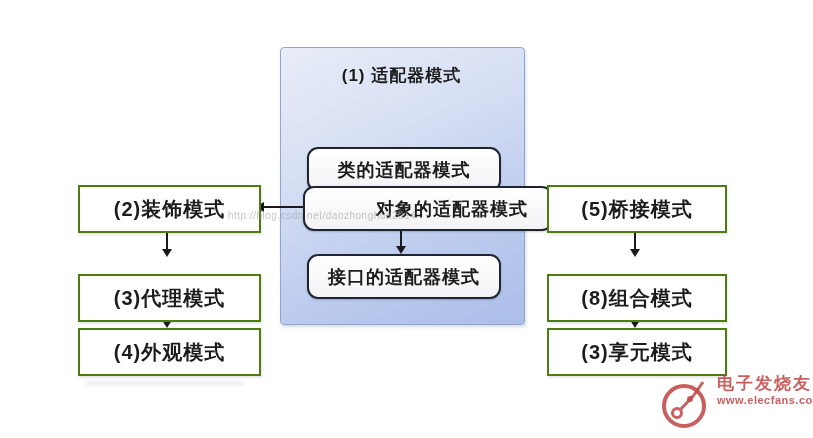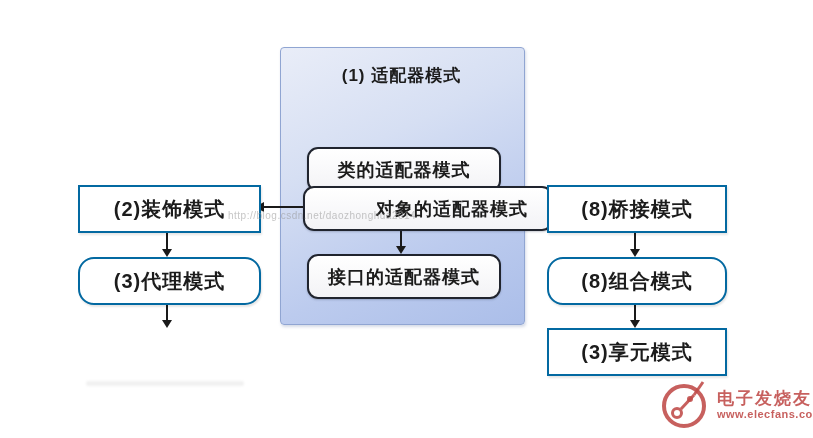--- a/index.html
+++ b/index.html
@@ -26,29 +26,29 @@
     font-size:18px;font-weight:600;color:#1c1c1c;letter-spacing:1px;
     box-shadow:0 1px 2px rgba(40,50,80,0.25);
     z-index:4;
   }
   .rb1{left:307px;top:117px;width:190px;margin-top:30px;}
   .rb2{left:303px;top:186px;width:198px;padding-left:48px;}
   .rb3{left:307px;top:254px;width:190px;}
   
   .side-box{
     position:absolute;width:179px;height:44px;background:#ffffff;
-    border:2px solid #0369a1;
+    border:2px solid #4d7c0f;
     display:flex;align-items:center;justify-content:center;
     font-size:20px;font-weight:600;color:#1c1c1c;letter-spacing:1px;
     box-shadow:1px 2px 2px rgba(0,0,0,0.10);
     z-index:4;
   }
   .lcol{left:78px;}
   .rcol{left:547px;width:176px;}
-  .row1{top:185px;} .row2{top:257px;border-radius:16px;} .row3{top:328px;}
+  .row1{top:185px;} .row2{top:274px;} .row3{top:328px;}
   
   .vshaft{position:absolute;width:2px;background:#1a1a1a;z-index:3;}
   .vhead{position:absolute;width:0;height:0;border-left:5px solid transparent;
     border-right:5px solid transparent;border-top:8px solid #1a1a1a;z-index:3;}
   .hshaft{position:absolute;height:2px;background:#1a1a1a;z-index:3;}
   .hhead-l{position:absolute;width:0;height:0;border-top:5px solid transparent;
     border-bottom:5px solid transparent;border-right:9px solid #1a1a1a;z-index:3;}
   .hhead-r{position:absolute;width:0;height:0;border-top:5px solid transparent;
     border-bottom:5px solid transparent;border-left:9px solid #1a1a1a;z-index:3;}
   
@@ -56,21 +56,21 @@
     position:absolute;left:228px;top:210px;z-index:6;
     font-size:10px;color:rgba(150,150,150,0.55);letter-spacing:0.5px;white-space:nowrap;
   }
   .smudge{
     position:absolute;left:86px;top:381px;width:158px;height:5px;
     background:rgba(80,80,80,0.08);filter:blur(1px);border-radius:2px;z-index:1;
   }
   
   .logo{
     position:absolute;left:660px;top:374px;width:152px;height:62px;
-    color:rgba(191,74,72,0.88);display:flex;align-items:center;z-index:6;
+    color:rgba(191,74,72,0.88);display:flex;z-index:6;
   }
   .logo-icon{flex:0 0 auto;margin-right:5px;}
   .logo-text{display:flex;flex-direction:column;line-height:1.15;}
   .logo-name{font-size:17px;font-weight:bold;letter-spacing:2px;}
   .logo-site{font-size:11px;font-weight:bold;letter-spacing:0.5px;}
 </style>
 </head>
 <body>
 
 <div id="stage">
@@ -82,27 +82,28 @@
   <div class="round-box rb2">对象的适配器模式</div>
   <div class="round-box rb3">接口的适配器模式</div>
 
   <div class="vshaft" style="left:400px;top:158px;height:21px;"></div>
   <div class="vhead" style="left:396px;top:178px;"></div>
   <div class="vshaft" style="left:400px;top:227px;height:20px;"></div>
   <div class="vhead" style="left:396px;top:246px;"></div>
 
   <div class="side-box lcol row1">(2)装饰模式</div>
   <div class="side-box lcol row2">(3)代理模式</div>
+  <div class="side-box lcol row3">(4)外观模式</div>
 
   <div class="vshaft" style="left:166px;top:229px;height:21px;"></div>
   <div class="vhead" style="left:162px;top:249px;"></div>
   <div class="vshaft" style="left:166px;top:301px;height:20px;"></div>
   <div class="vhead" style="left:162px;top:320px;"></div>
 
-  <div class="side-box rcol row1">(8)桥接模式</div>
+  <div class="side-box rcol row1">(5)桥接模式</div>
   <div class="side-box rcol row2">(8)组合模式</div>
   <div class="side-box rcol row3">(3)享元模式</div>
 
   <div class="vshaft" style="left:634px;top:229px;height:21px;"></div>
   <div class="vhead" style="left:630px;top:249px;"></div>
   <div class="vshaft" style="left:634px;top:301px;height:20px;"></div>
   <div class="vhead" style="left:630px;top:320px;"></div>
 
   <div class="hshaft" style="left:263px;top:206px;width:42px;"></div>
   <div class="hhead-l" style="left:255px;top:202px;"></div>

